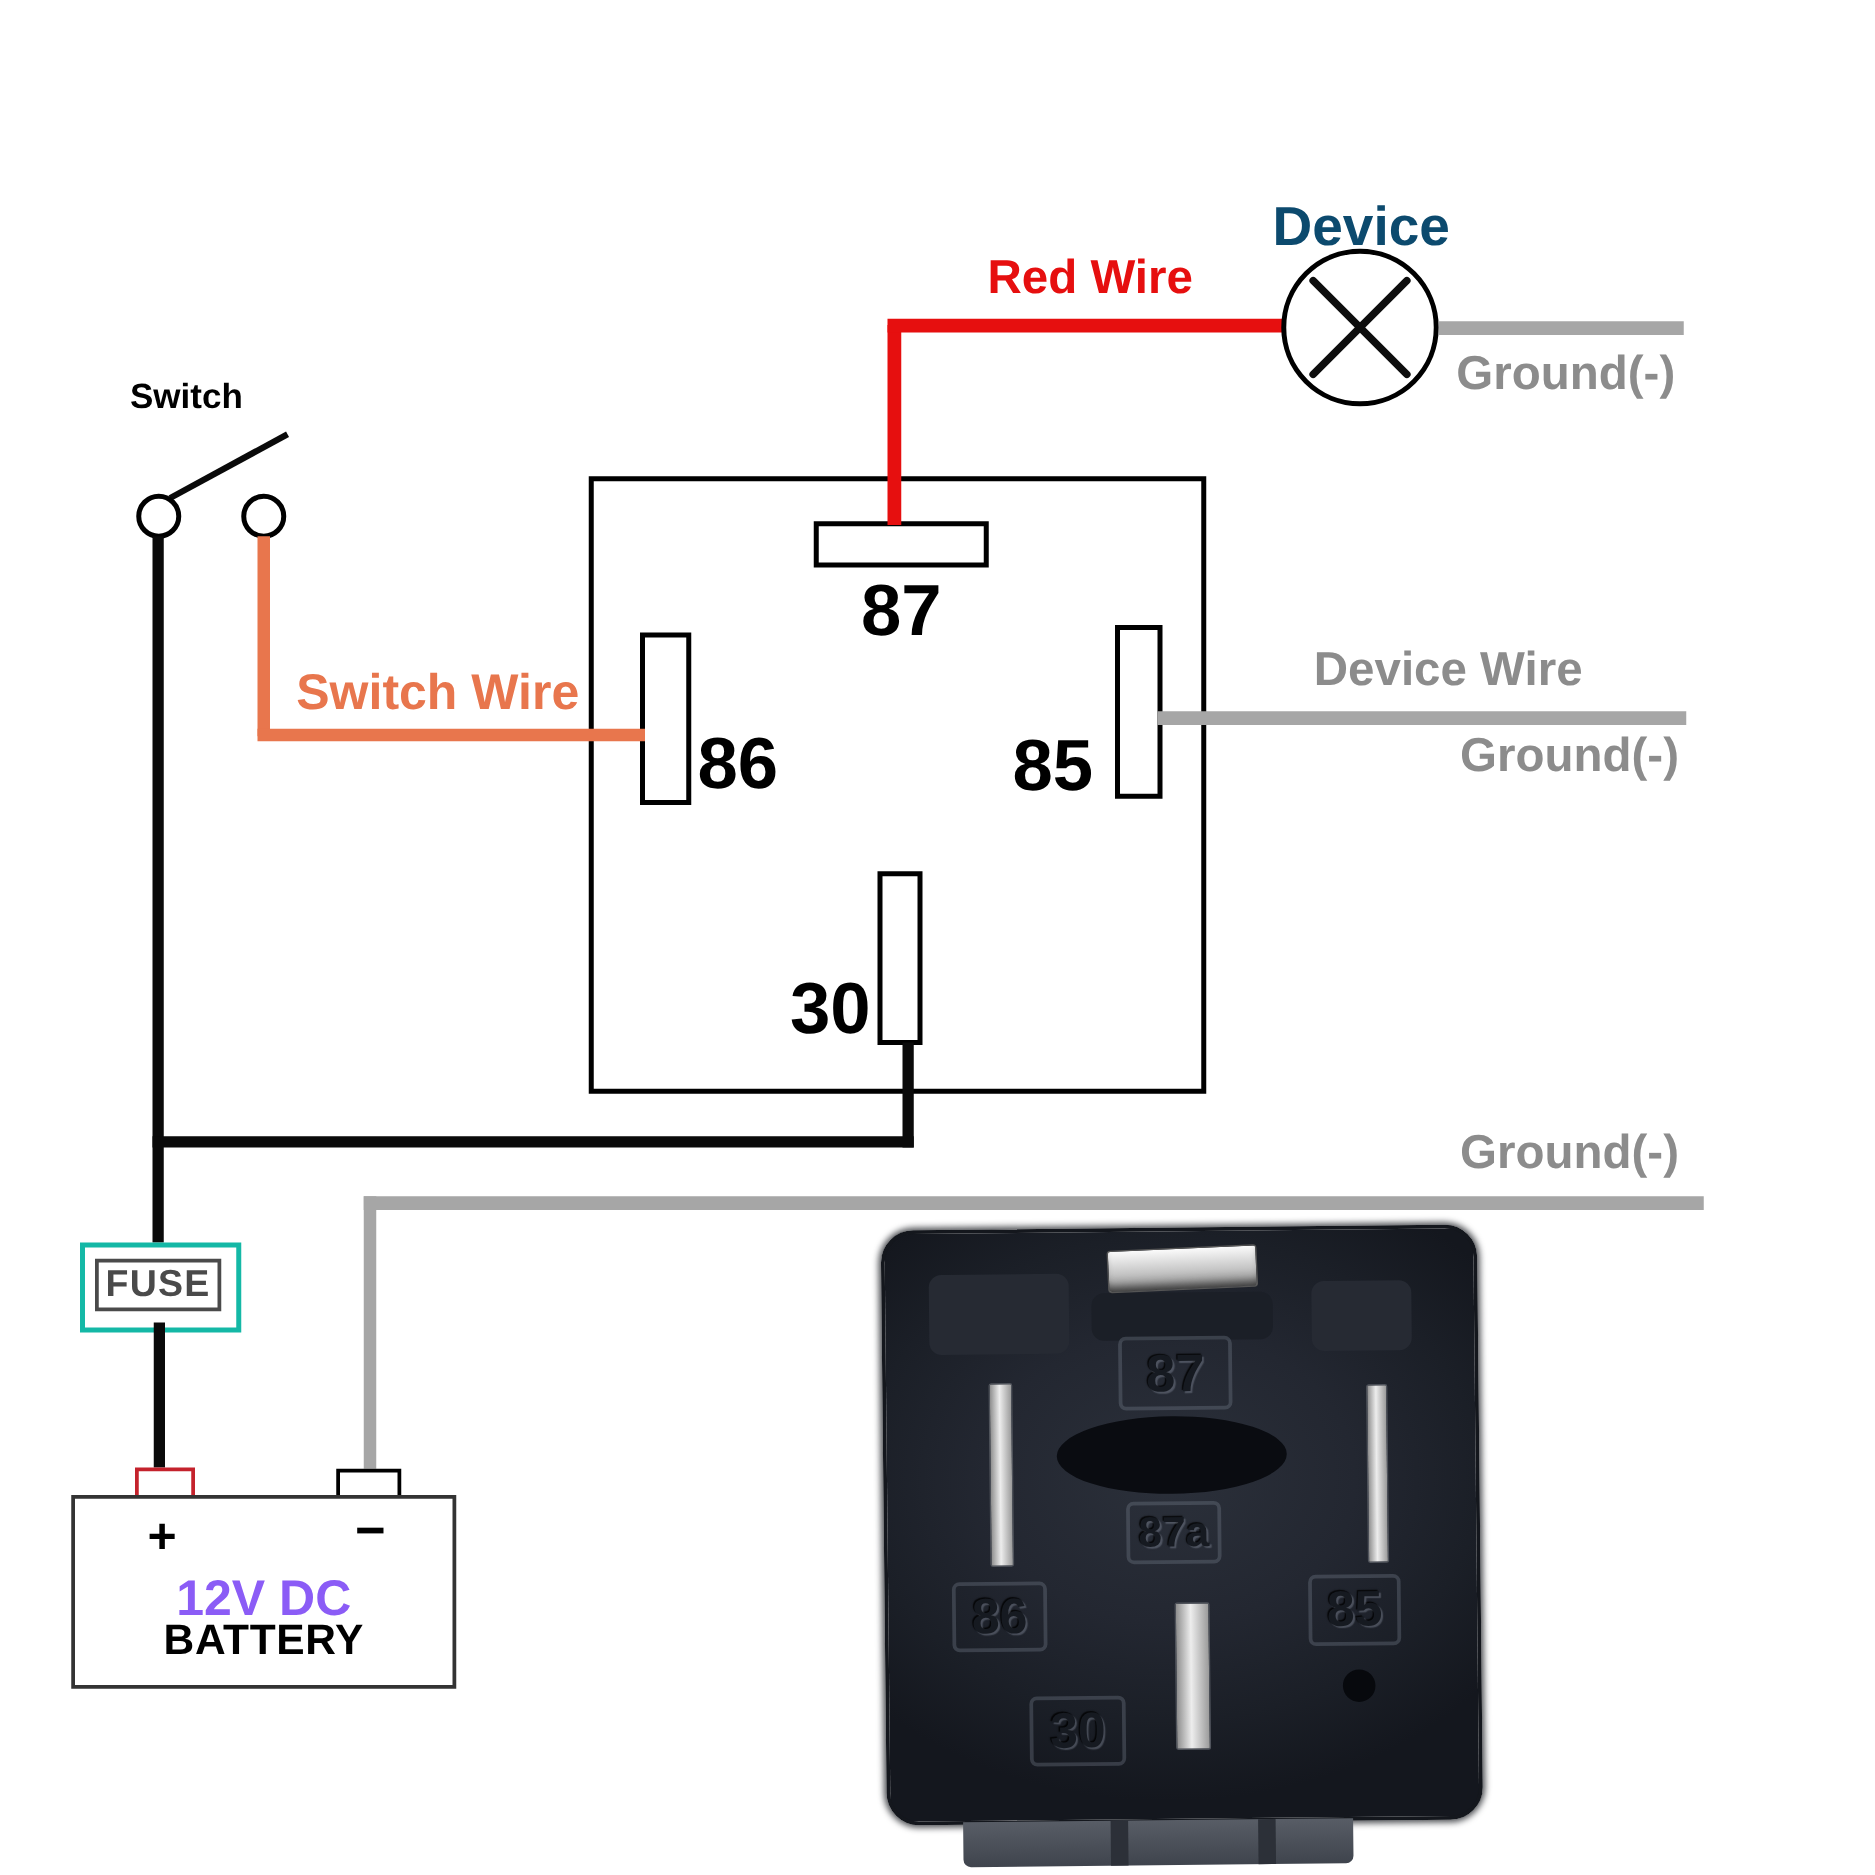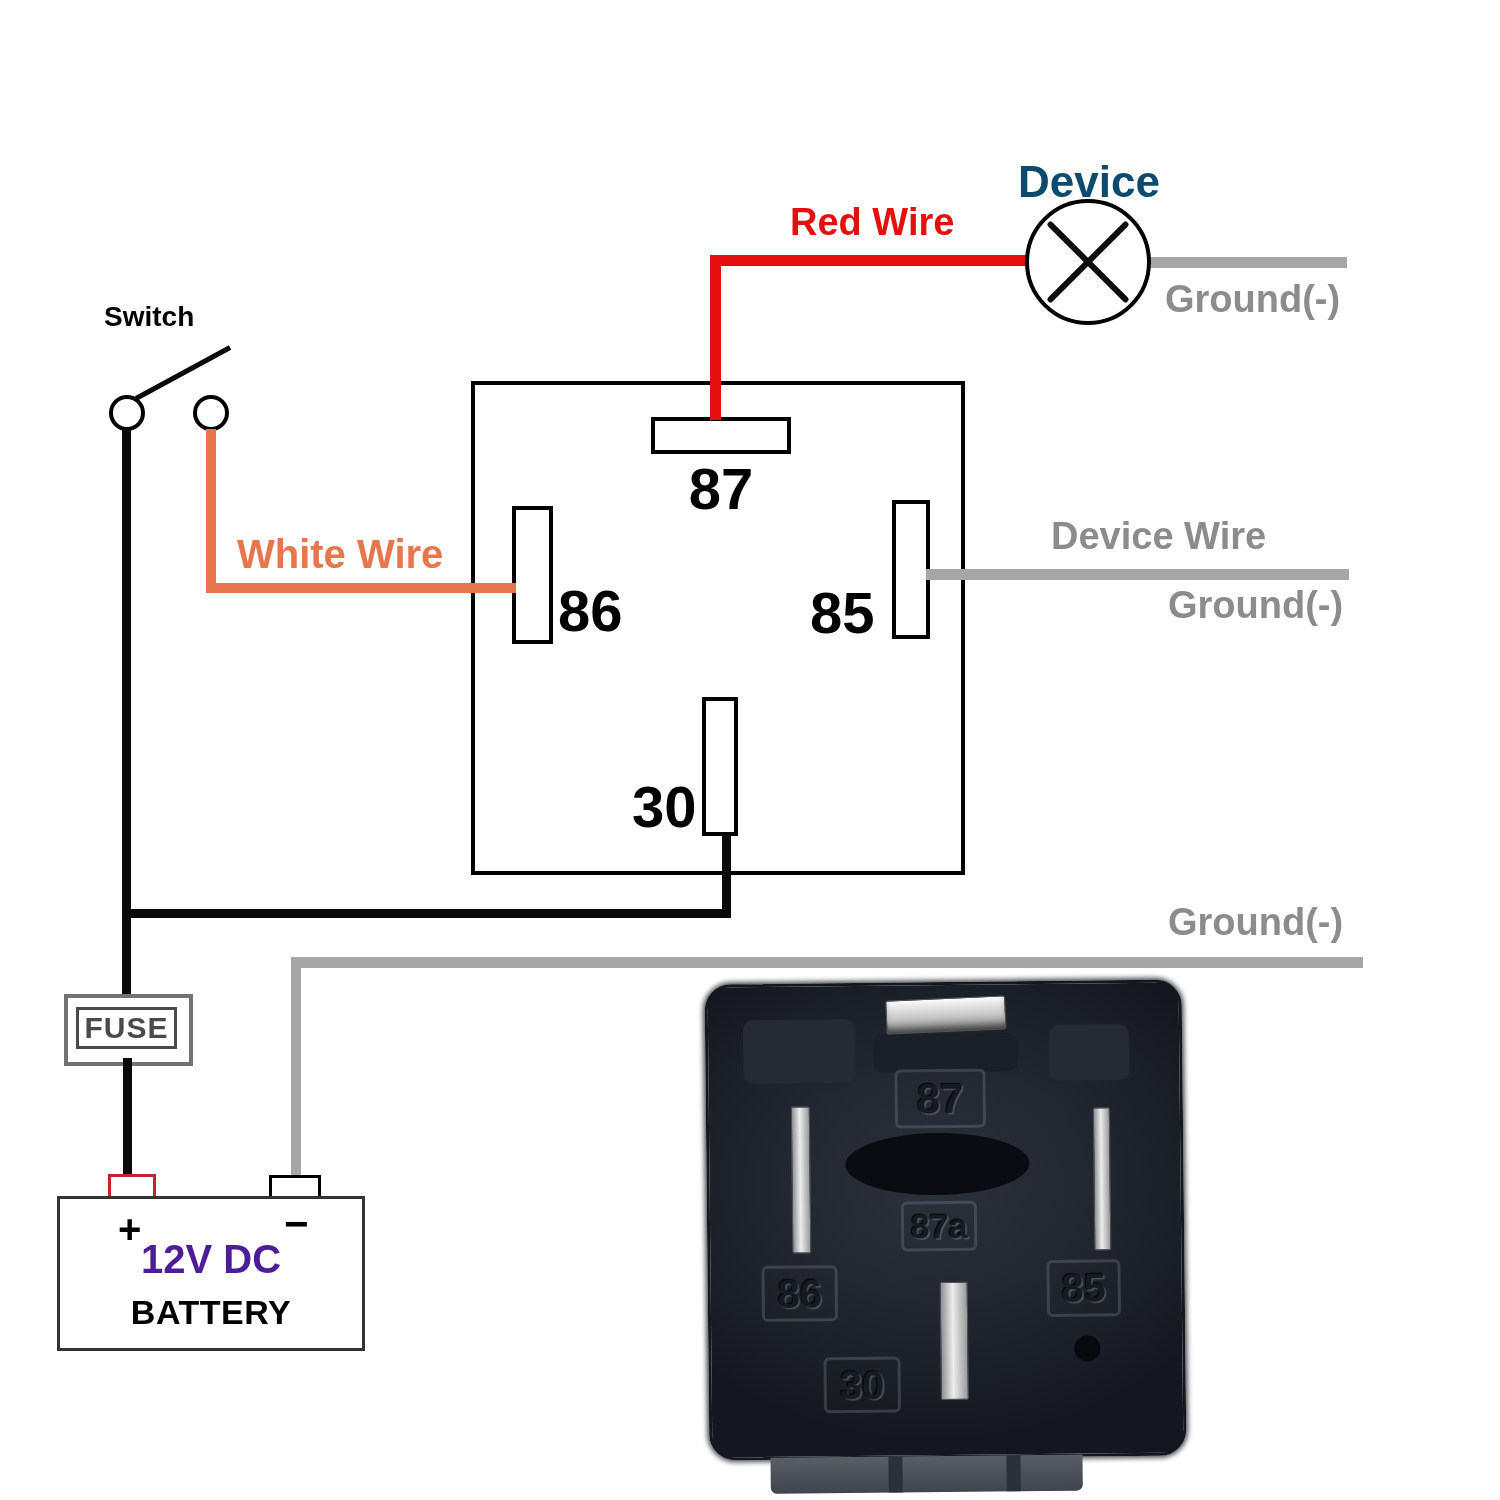--- a/index.html
+++ b/index.html
@@ -16,21 +16,21 @@
   .term{position:absolute;background:#ffffff;border:4px solid #000;}
   .circle{position:absolute;border:4px solid #000;border-radius:50%;background:#fff;}
   
   #header{position:absolute;left:0;top:0;width:1500px;height:131px;background:#3272bb;}
   #header h1{margin:0;width:100%;text-align:center;position:absolute;top:22px;
     font-size:98px;font-weight:bold;color:#ffffff;letter-spacing:0px;
     transform:scaleX(0.76);transform-origin:50% 50%;line-height:1;}
   
   #relay-box{position:absolute;left:471px;top:381px;width:486px;height:486px;border:4px solid #000;background:#fff;}
   
-  #fuse-outer{position:absolute;left:64px;top:994px;width:121px;height:64px;border:4px solid #737373;background:#fff;}
+  #fuse-outer{position:absolute;left:64px;top:994px;width:121px;height:64px;border:4px solid #14b8a6;background:#fff;}
   #fuse-inner{position:absolute;left:8px;top:9px;width:95px;height:36px;border:3px solid #4a4a4a;
     display:flex;align-items:center;justify-content:center;}
   #fuse-inner span{font-weight:bold;font-size:30px;color:#4a4a4a;letter-spacing:1px;}
   
   #battery{position:absolute;left:57px;top:1196px;width:302px;height:149px;border:3px solid #333;background:#fff;}
   #pos-terminal{position:absolute;left:108px;top:1174px;width:42px;height:22px;border:3px solid #c4222c;background:#fff;}
   #neg-terminal{position:absolute;left:269px;top:1175px;width:46px;height:20px;border:3px solid #000;background:#fff;}
   
   #device-circle{position:absolute;left:1025px;top:199px;width:118px;height:118px;border:4px solid #000;border-radius:50%;background:#fff;}
   .xline{position:absolute;left:3px;top:56px;width:112px;height:6px;background:#0d0d0d;border-radius:3px;}
@@ -86,21 +86,21 @@
   <div class="wire graywire" style="left:1151px;top:257px;width:196px;height:11px;"></div>
   <div class="lbl gray" style="left:1165px;top:280px;font-size:38px;">Ground(-)</div>
 
   <div class="lbl" style="left:104px;top:303px;font-size:28px;color:#000;">Switch</div>
   <div class="abs" style="left:136px;top:396px;width:107px;height:5px;background:#0a0a0a;transform:rotate(-28.5deg);transform-origin:left center;"></div>
   <div class="circle" style="left:109px;top:395px;width:28px;height:28px;"></div>
   <div class="circle" style="left:193px;top:395px;width:28px;height:28px;"></div>
 
   <div class="wire orange" style="left:206px;top:429px;width:10px;height:160px;"></div>
   <div class="wire orange" style="left:206px;top:583px;width:310px;height:10px;"></div>
-  <div class="lbl" style="left:237px;top:534px;font-size:40px;color:#e8764d;">White Wire</div>
+  <div class="lbl" style="left:237px;top:534px;font-size:40px;color:#e8764d;">Switch Wire</div>
 
   <div class="wire graywire" style="left:926px;top:569px;width:423px;height:11px;"></div>
   <div class="lbl gray" style="left:1051px;top:517px;font-size:38px;">Device Wire</div>
   <div class="lbl gray" style="left:1168px;top:586px;font-size:38px;">Ground(-)</div>
 
   <div class="wire black" style="left:122px;top:429px;width:9px;height:567px;"></div>
   <div class="wire black" style="left:122px;top:909px;width:609px;height:9px;"></div>
   <div class="wire black" style="left:722px;top:834px;width:9px;height:84px;"></div>
 
   <div id="fuse-outer">
@@ -112,21 +112,21 @@
 
   <div class="wire graywire" style="left:291px;top:957px;width:1072px;height:11px;"></div>
   <div class="wire graywire" style="left:291px;top:957px;width:10px;height:220px;"></div>
   <div class="lbl gray" style="left:1168px;top:903px;font-size:38px;">Ground(-)</div>
 
   <div id="pos-terminal"></div>
   <div id="neg-terminal"></div>
   <div id="battery">
     <div class="lbl" style="left:58px;top:10px;font-size:40px;color:#000;">+</div>
     <div class="lbl" style="left:224px;top:4px;font-size:42px;color:#000;">−</div>
-    <div class="lbl" style="left:0;top:40px;width:100%;text-align:center;font-size:40px;color:#4c1d95;">12V DC</div>
+    <div class="lbl" style="left:0;top:60px;width:100%;text-align:center;font-size:40px;color:#8b5cf6;">12V DC</div>
     <div class="lbl" style="left:0;top:96px;width:100%;text-align:center;font-size:34px;color:#000;letter-spacing:0.5px;">BATTERY</div>
   </div>
 
   <div id="relay-photo">
     <div id="relay-body"></div>
     <div class="molded" style="left:38px;top:36px;width:112px;height:64px;"></div>
     <div class="molded" style="left:344px;top:44px;width:80px;height:56px;"></div>
     <div class="molded" style="left:168px;top:52px;width:145px;height:38px;background:#1b1f27;"></div>
     <div id="top-blade"></div>
 

